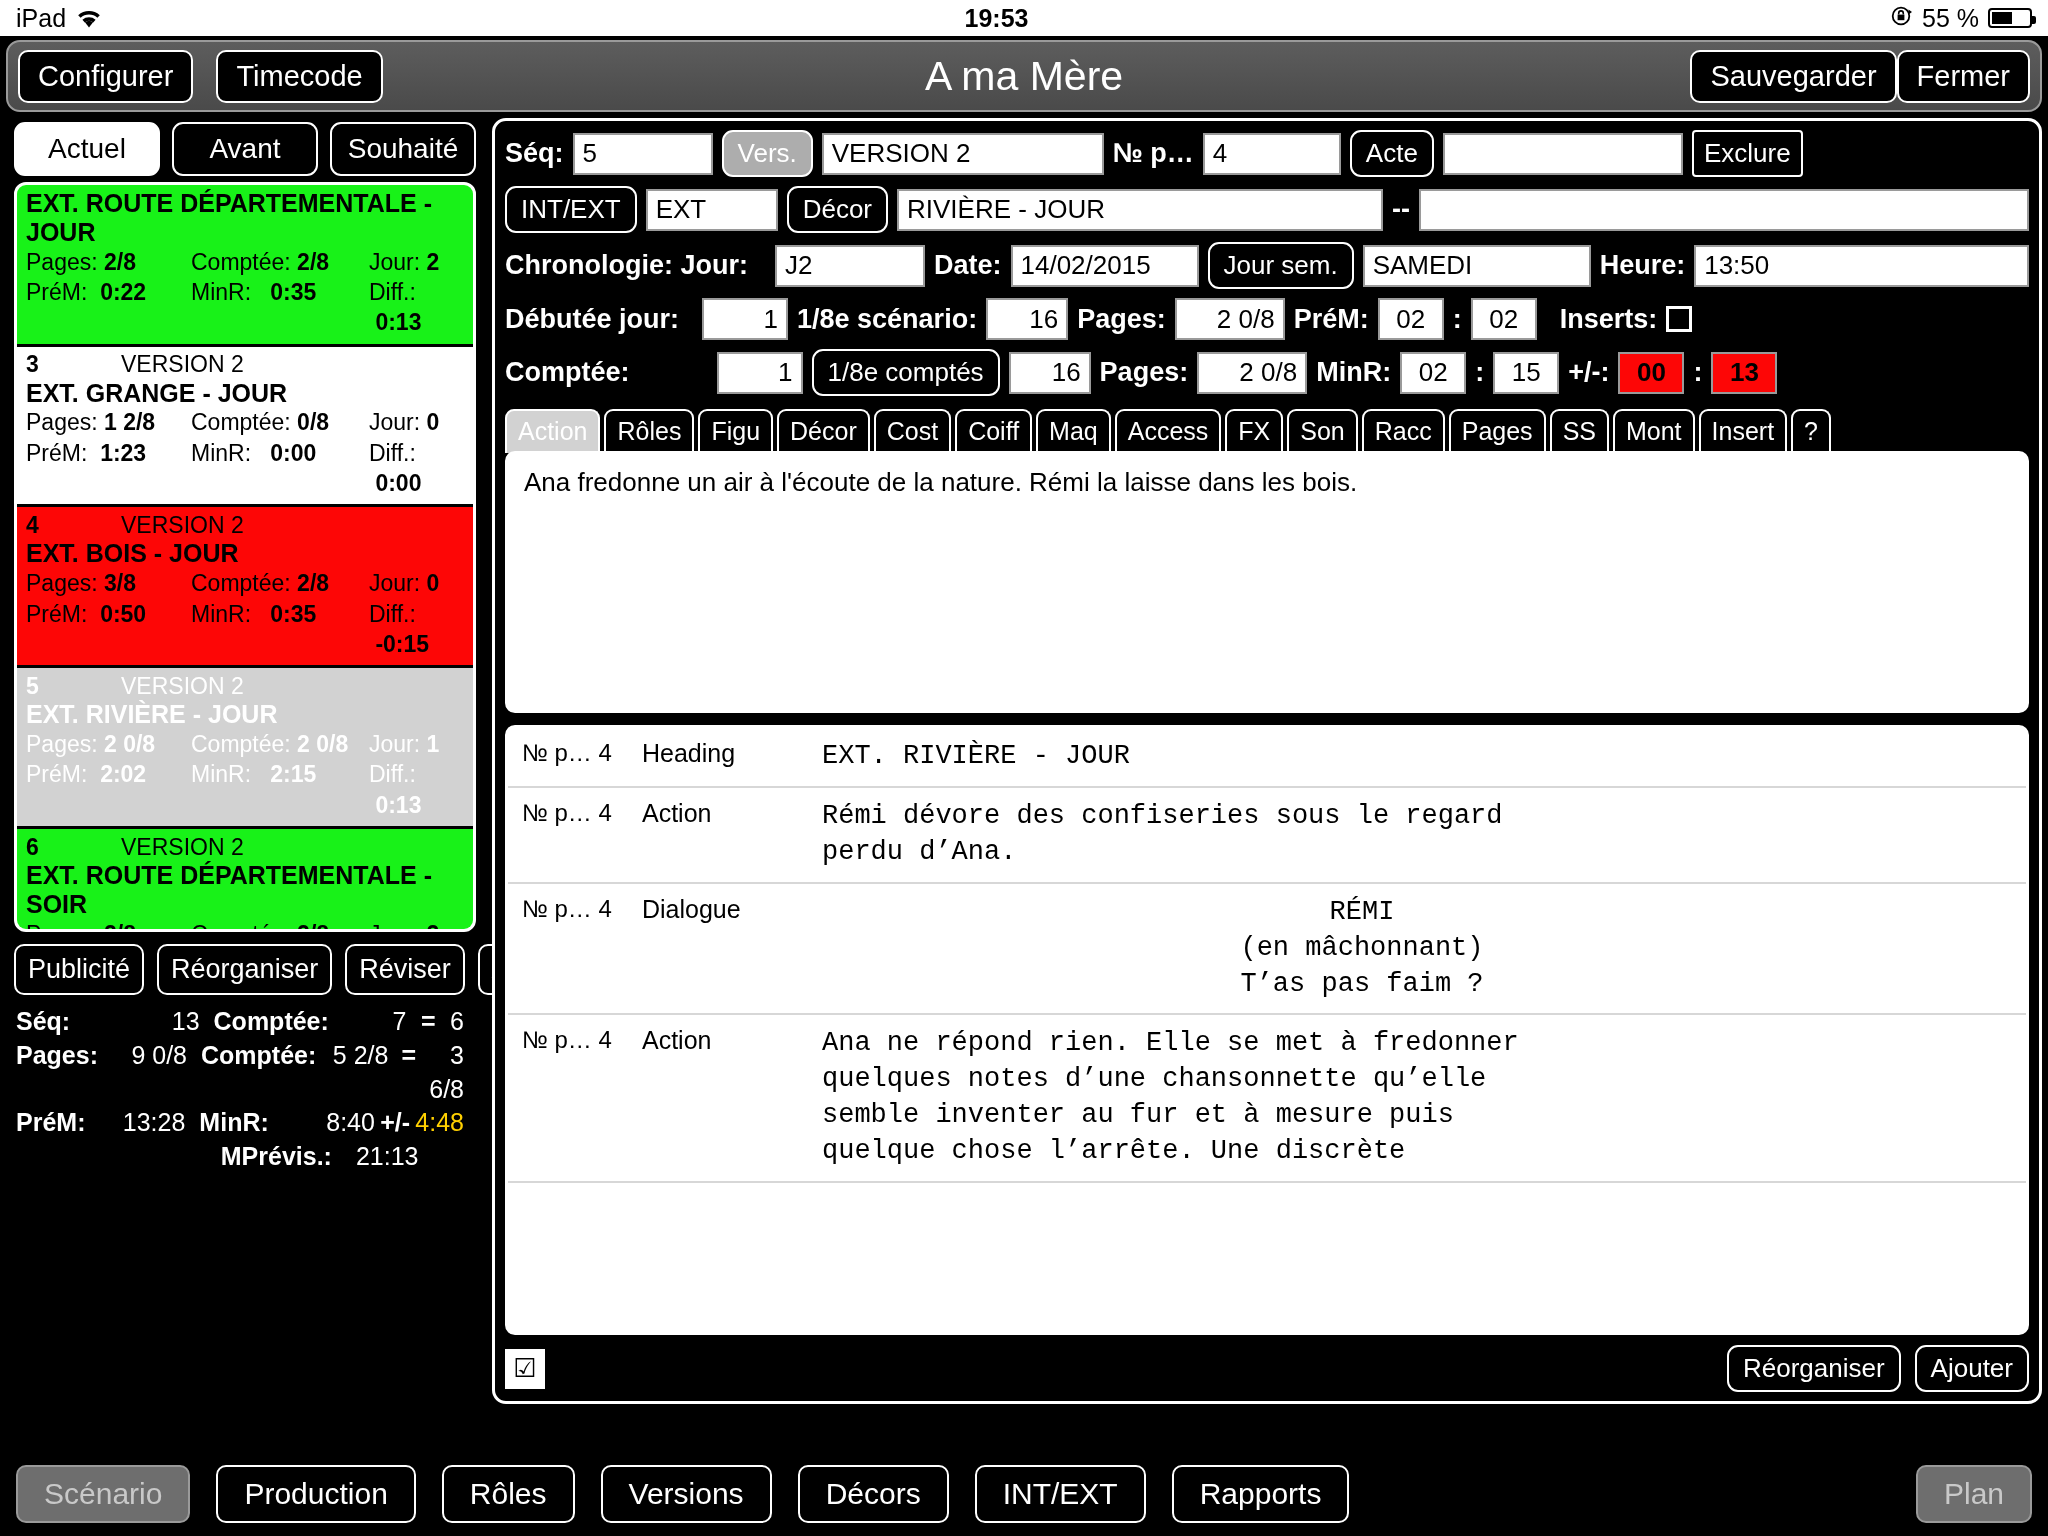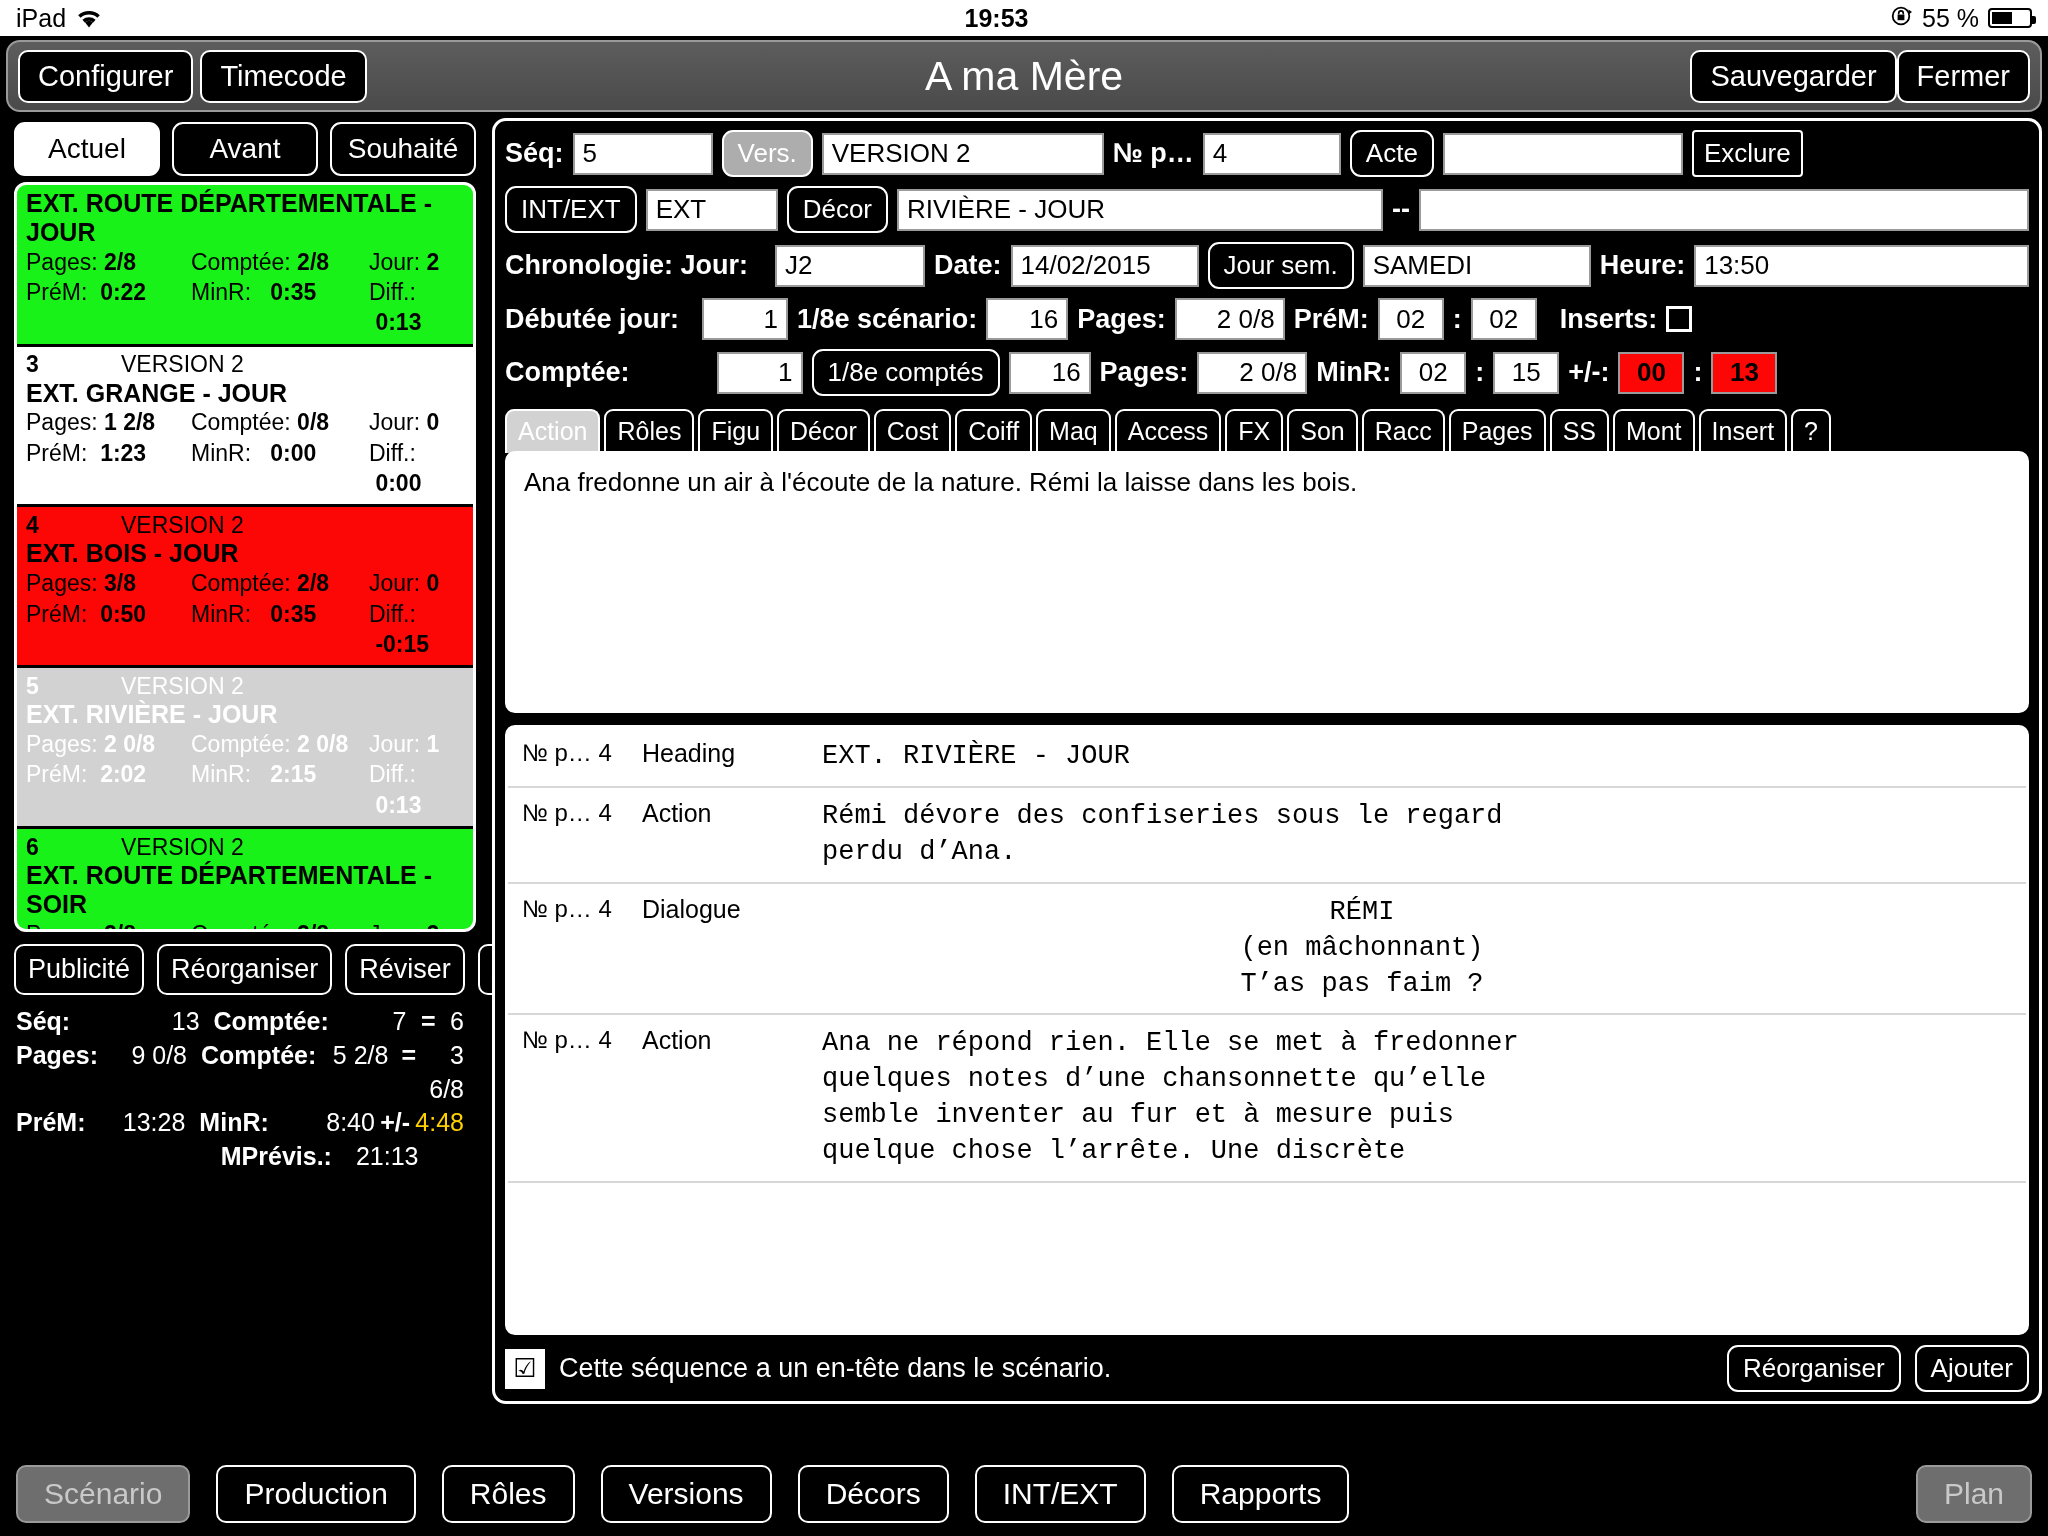--- a/index.html
+++ b/index.html
@@ -21,21 +21,21 @@
 
   
   .titlebar{ height:72px; margin:4px 6px 0 6px; border-radius:14px;
     background:linear-gradient(#5d5d5d,#4a4a4a); border:2px solid #9a9a9a;
     display:flex; align-items:center; padding:0 10px; position:relative; }
   .tb-title{ position:absolute; left:0; right:0; text-align:center; color:#fff;
     font-size:41px; pointer-events:none; }
   .btn{ background:#000; color:#fff; border:2px solid #fff; border-radius:10px;
     font-size:29px; padding:8px 18px; font-family:inherit; cursor:pointer;
     white-space:nowrap; }
-  .tb-left{ display:flex; gap:7px; z-index:2; }
+  .tb-left{ display:flex; gap:23px; z-index:2; }
   .tb-right{ display:flex; margin-left:auto; z-index:2; }
 
   
   .main{ display:flex; height:1342px; padding:6px 6px 0 6px; gap:0; }
   .left{ width:478px; display:flex; flex-direction:column; }
   .right{ flex:1; padding-left:8px; display:flex; flex-direction:column; }
 
   
   .ltabs{ display:flex; gap:12px; padding:4px 8px 6px 8px; }
   .ltab{ flex:1; background:#000; color:#fff; border:2px solid #fff;
@@ -414,21 +414,20 @@
             <span class="s-type">Action</span>
             <span class="s-txt">Ana ne répond rien. Elle se met à fredonner
 quelques notes d’une chansonnette qu’elle
 semble inventer au fur et à mesure puis
 quelque chose l’arrête. Une discrète</span>
           </div>
         </div>
 
       <div class="rfoot">
         <span class="pencil">☑</span>
-        <span class="note">Cette séquence a un en-tête dans le scénario.</span>
         <span class="sp"></span>
         <button class="fbtn">Réorganiser</button>
         <button class="fbtn">Ajouter</button>
       </div>
 
     </div>
   </div>
 </div>
 
 <div class="bottom" id="bottombar">

